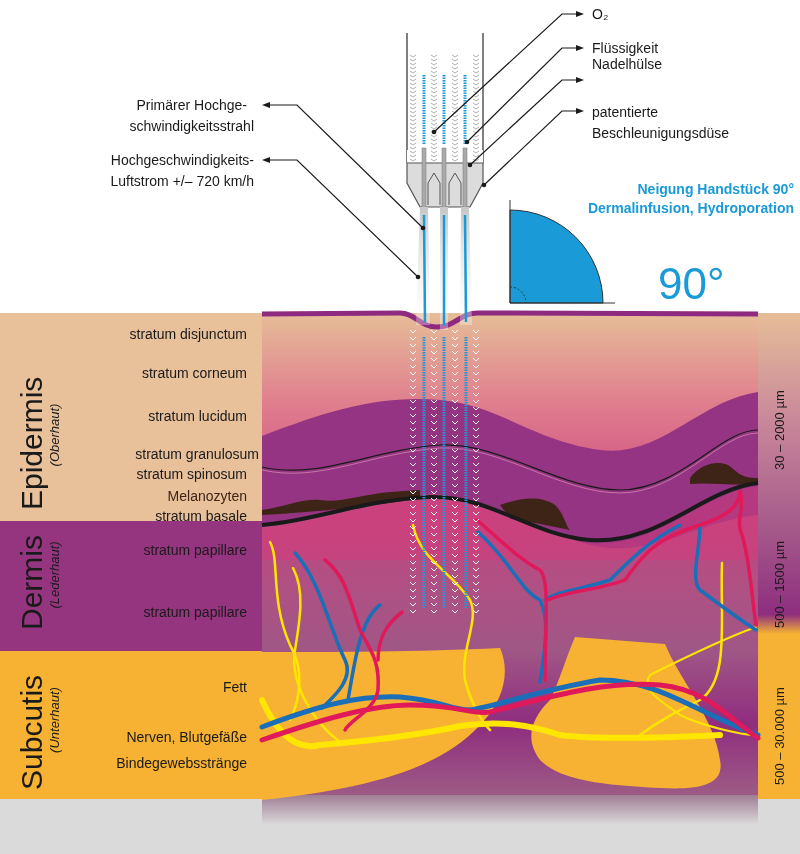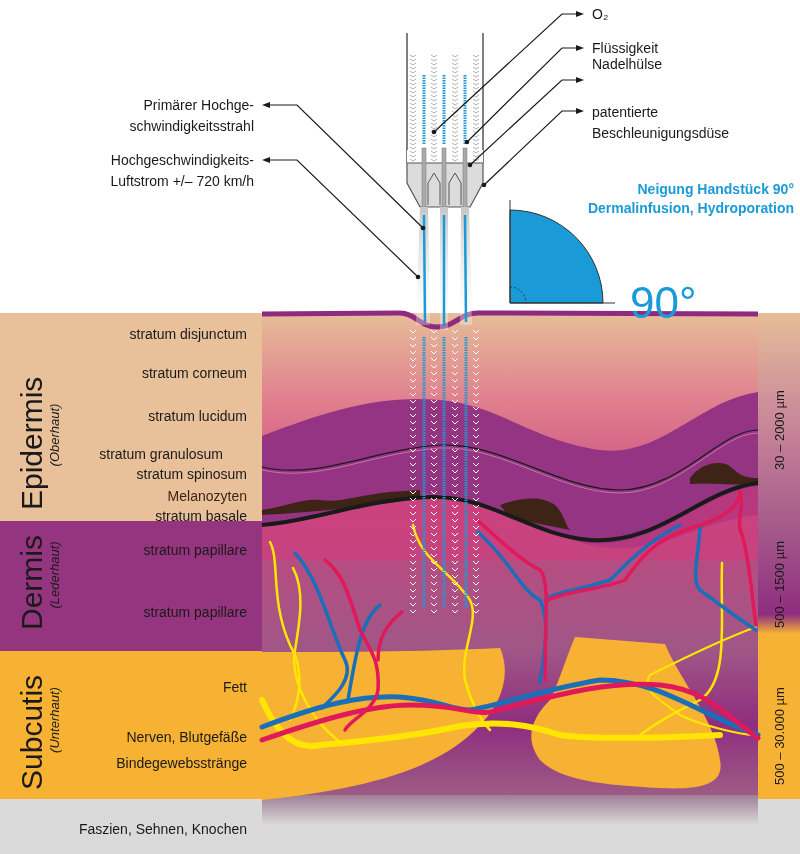--- a/index.html
+++ b/index.html
@@ -446,65 +446,64 @@
 
 <div class="lbl" style="left:592px;top:5px;">O₂</div>
 <div class="lbl" style="left:592px;top:39px;">Flüssigkeit</div>
 <div class="lbl" style="left:592px;top:55px;">Nadelhülse</div>
 <div class="lbl" style="left:592px;top:102px;line-height:21px;">
   <div>patentierte</div>
   <div>Beschleunigungsdüse</div>
 </div>
 
 
-<div class="lbl right" style="right:546px;top:95px;line-height:21px;">
+<div class="lbl right" style="right:546px;top:95px;line-height:21px;text-align:center;">
   <div>Primärer Hochge-</div>
   <div>schwindigkeitsstrahl</div>
 </div>
 <div class="lbl right" style="right:546px;top:150px;line-height:21px;">
   <div>Hochgeschwindigkeits-</div>
   <div>Luftstrom +/– 720 km/h</div>
 </div>
 
 
 <div class="angle-text" style="right:6px;top:180px;">
   <div>Neigung Handstück 90°</div>
   <div>Dermalinfusion, Hydroporation</div>
 </div>
-<div class="angle-big" style="left:630px;top:262px;margin-top:19px;">90°</div>
+<div class="angle-big" style="left:658px;top:262px;">90°</div>
 
 
 <div class="layer-title" style="left:16px;top:510px;width:190px;">
   <span class="main">Epidermis</span>
   <span class="sub" style="margin-left:-40px;">(Oberhaut)</span>
 </div>
 <div class="layer-title" style="left:16px;top:630px;width:110px;">
   <span class="main">Dermis</span>
   <span class="sub">(Lederhaut)</span>
 </div>
 <div class="layer-title" style="left:16px;top:790px;width:140px;">
   <span class="main">Subcutis</span>
   <span class="sub">(Unterhaut)</span>
 </div>
 
 
 <div id="strata-labels">
       <div class="lbl" style="right: 553px; top: 317px; margin-top: 8px;">stratum disjunctum</div>
       <div class="lbl bold" style="right: 553px; top: 364px;">stratum corneum</div>
       <div class="lbl" style="right: 553px; top: 407px;">stratum lucidum</div>
-      <div class="lbl bold" style="right: 577px; top: 445px;">stratum granulosum</div>
+      <div class="lbl bold" style="right: 541px; top: 445px;">stratum granulosum</div>
       <div class="lbl bold" style="right: 553px; top: 465px;">stratum spinosum</div>
       <div class="lbl" style="right: 553px; top: 487px; color: rgb(62, 36, 22);">Melanozyten</div>
       <div class="lbl bold" style="right: 553px; top: 507px;">stratum basale</div>
       <div class="lbl bold" style="right: 553px; top: 541px;">stratum papillare</div>
       <div class="lbl bold" style="right: 553px; top: 603px;">stratum papillare</div>
       <div class="lbl bold" style="right: 553px; top: 678px;">Fett</div>
       <div class="lbl" style="right: 553px; top: 728px;">Nerven, Blutgefäße</div>
       <div class="lbl" style="right: 553px; top: 754px;">Bindegewebsstränge</div>
     </div>
 
-<div class="lbl" style="right:553px;top:820px;">Faszien, Sehnen, Knochen</div>
 
 
 <div class="thick" style="left:772px;top:470px;">30 – 2000 µm</div>
 <div class="thick" style="left:772px;top:628px;">500 – 1500 µm</div>
 <div class="thick" style="left:772px;top:785px;">500 – 30.000 µm</div>
 </div>
 
 </body></html>

